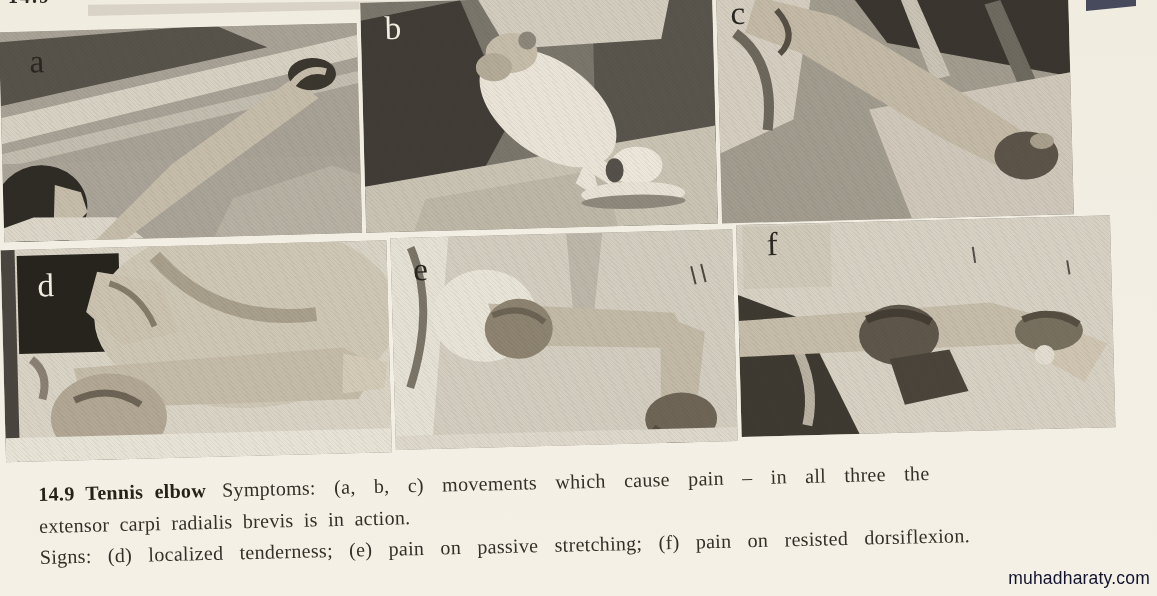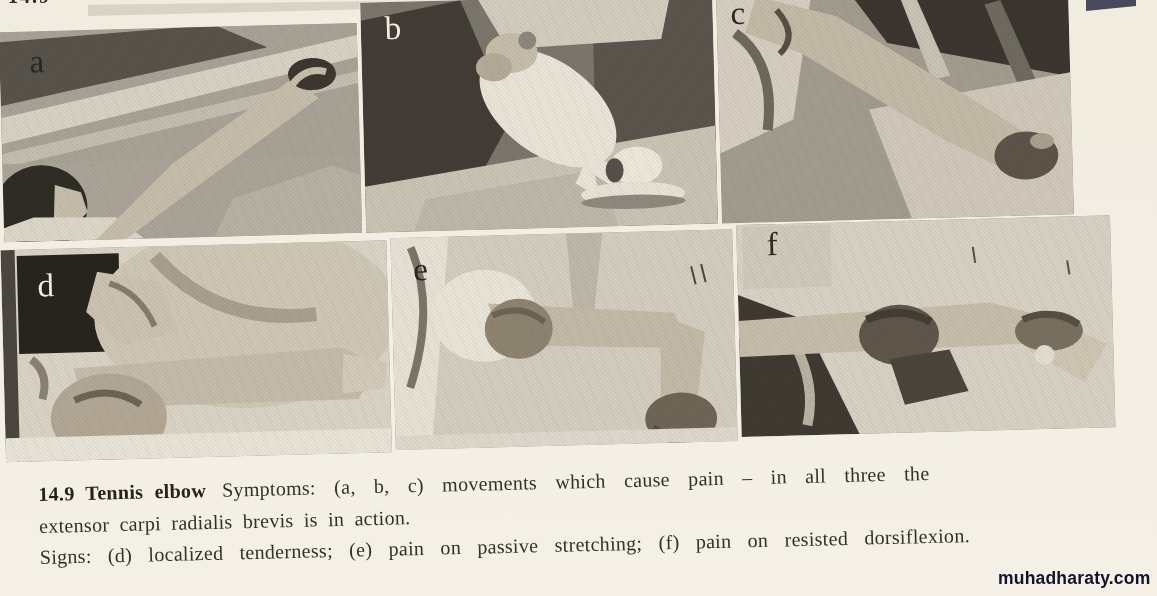--- a/index.html
+++ b/index.html
@@ -74,21 +74,21 @@
   }
   .cap-line{white-space:nowrap;}
   .cap-line1{word-spacing:13px;margin-bottom:3px;}
   .cap-line1 b{font-weight:bold;color:#262219;word-spacing:6px;margin-right:16px;}
   .cap-line2{word-spacing:5px;margin-bottom:2px;}
   .cap-line3{word-spacing:11px;}
   
   .watermark{
     position:absolute;left:998px;top:568px;width:152px;
     font-family:"Liberation Sans","DejaVu Sans",sans-serif;
-    font-weight:bold;font-size:17.5px;color:#12122e;text-align:right;
+    font-weight:normal;font-size:17.5px;color:#12122e;text-align:right;
     letter-spacing:.2px;
   }
 </style>
 </head>
 <body>
 
 <div class="page">
 
   <div class="header-frag">
     <span>14.9</span>

